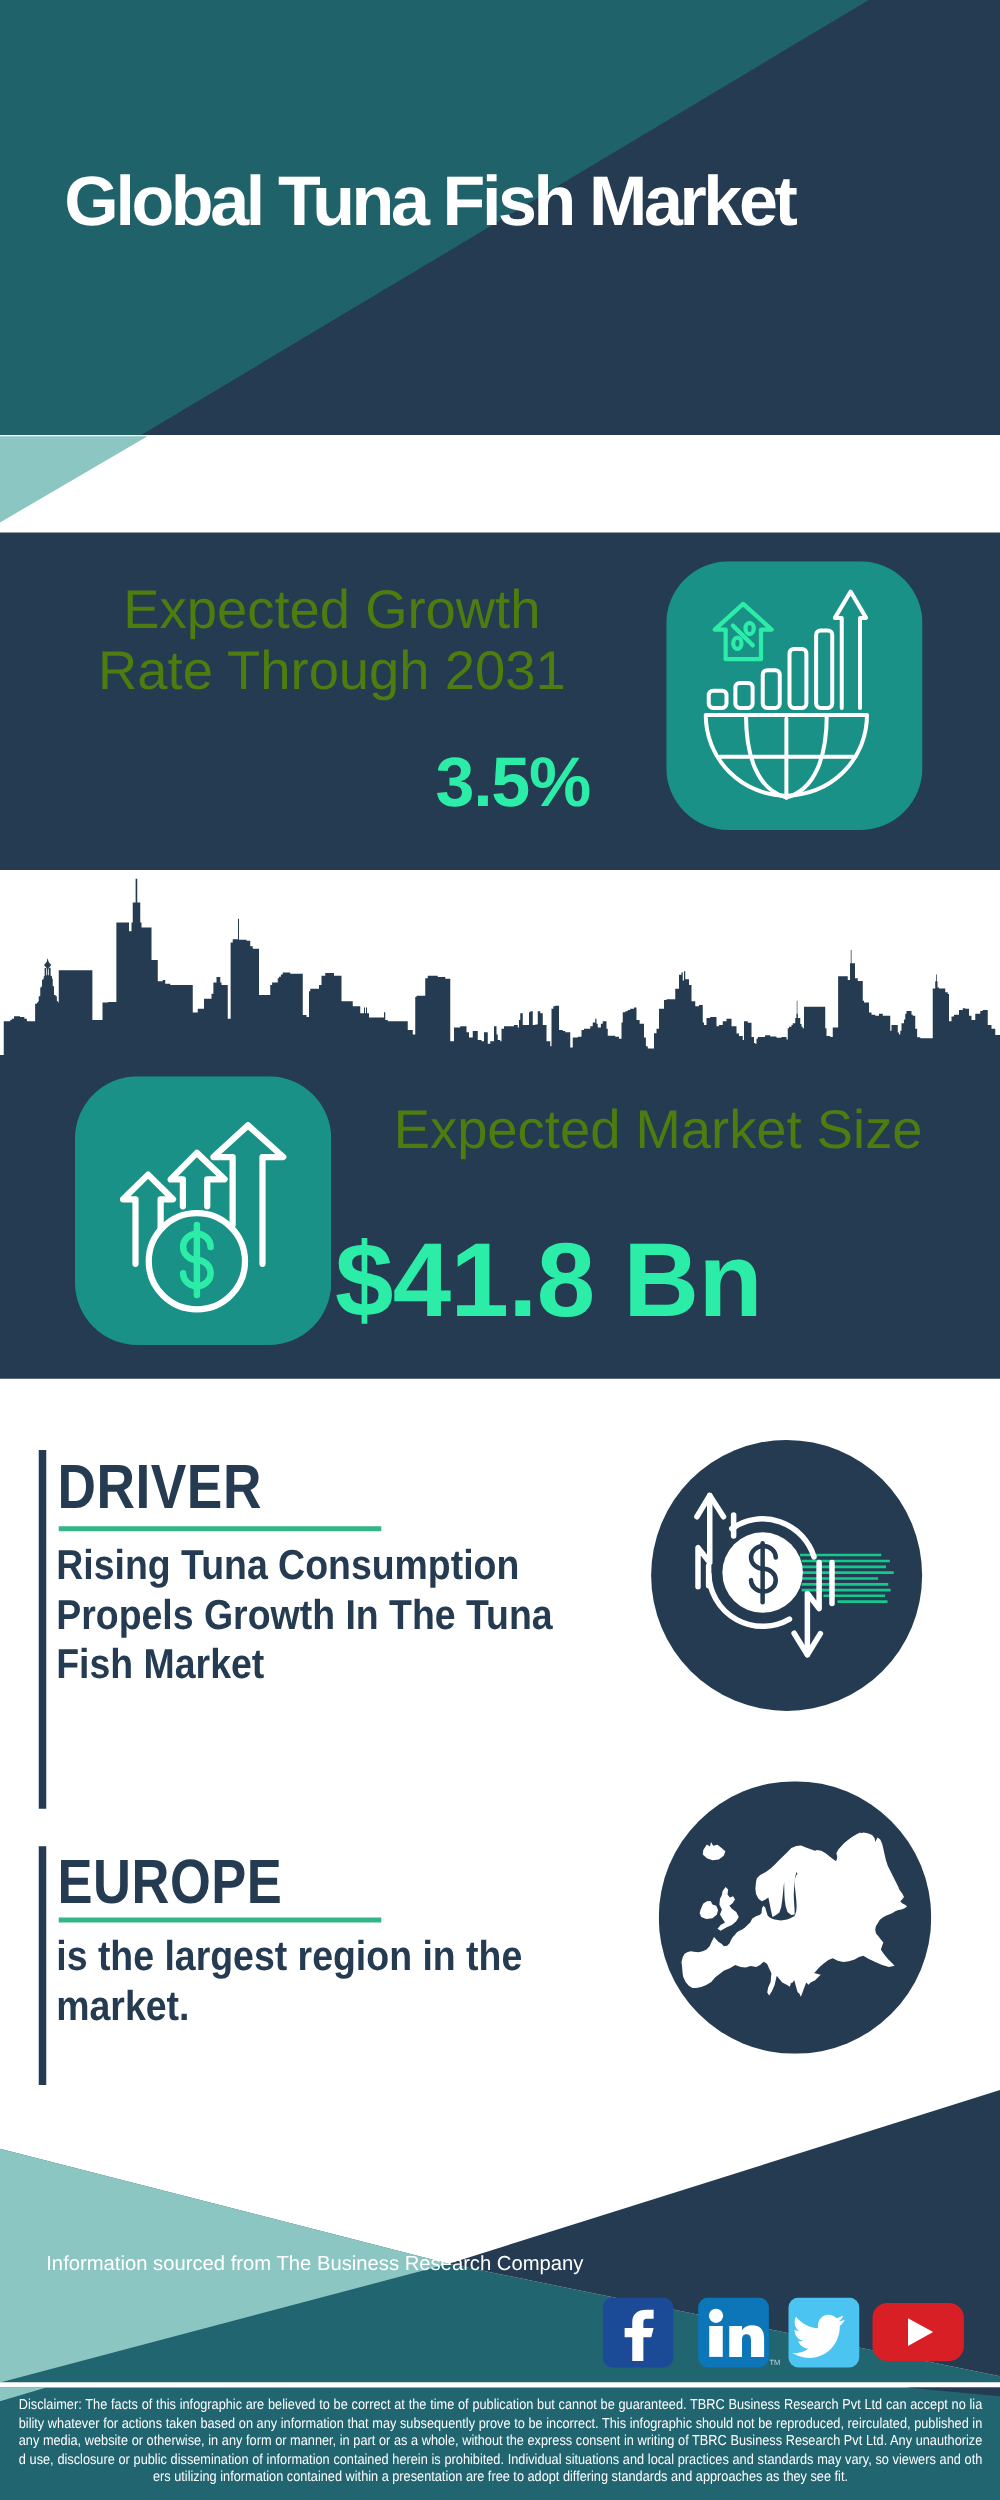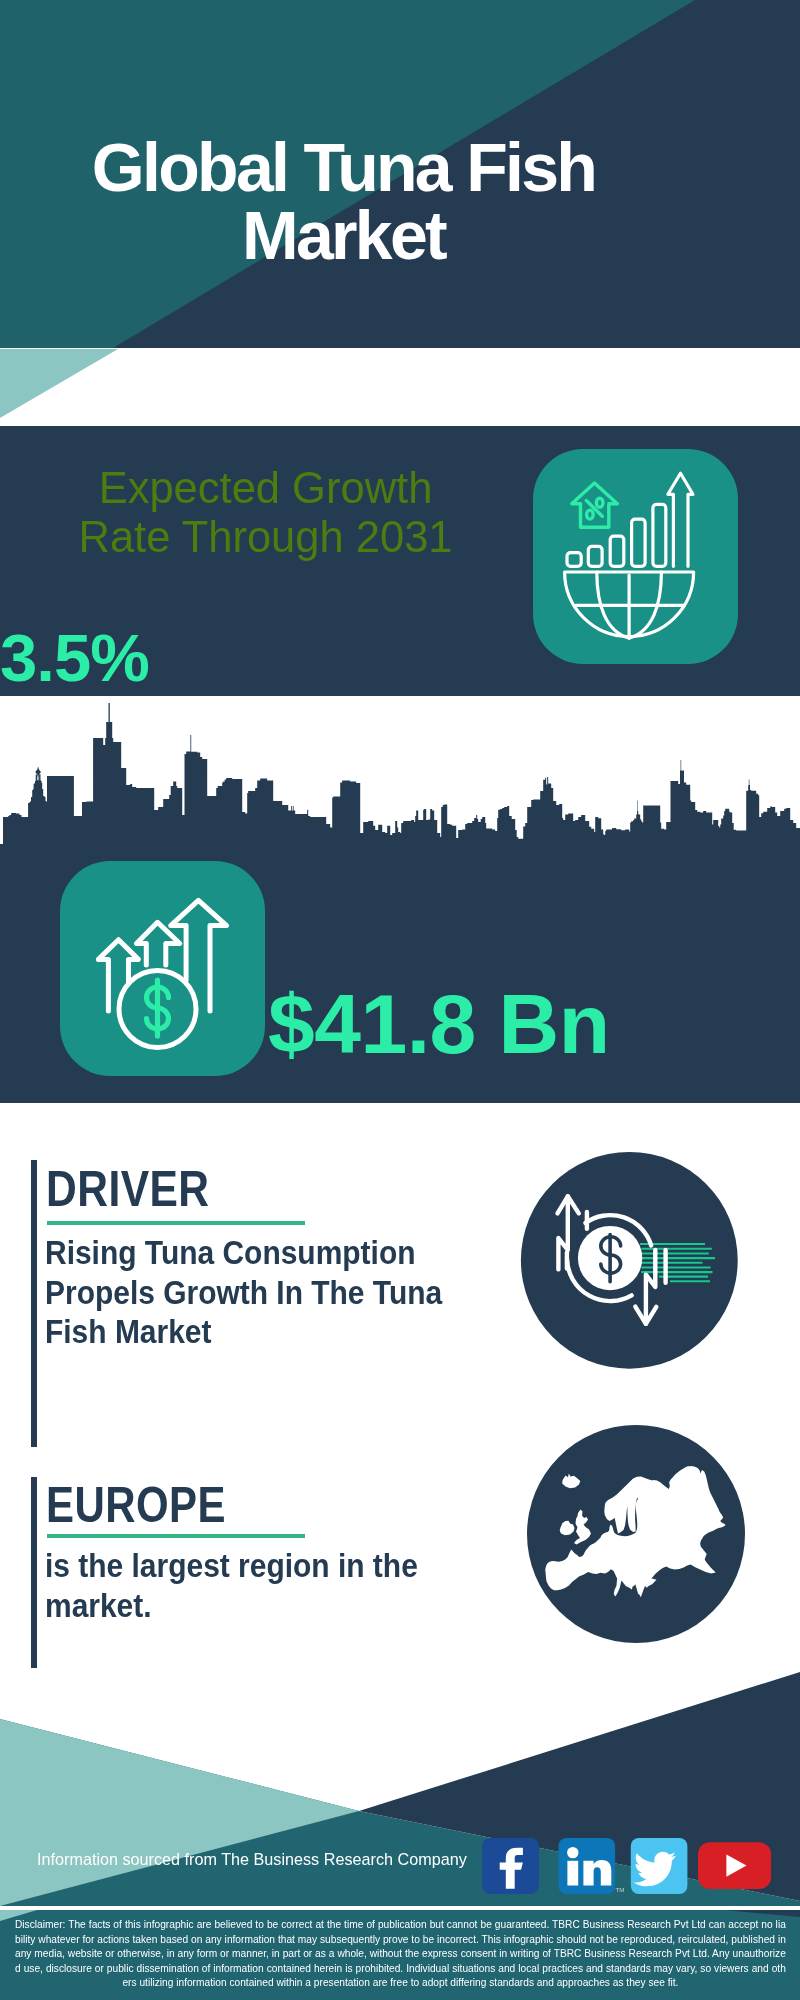--- a/index.html
+++ b/index.html
@@ -1,21 +1,21 @@
 <!DOCTYPE html>
 <html><head>
 <meta charset="utf-8">
 <style>
   html,body{margin:0;padding:0;background:#fff;}
   body{width:800px;height:2000px;font-family:"Liberation Sans",sans-serif;overflow:hidden;}
   .page{position:relative;width:800px;height:2000px;background:#fff;}
   .abs{position:absolute;}
   svg{display:block;}
   .bg{left:0;top:0;}
-  #title{left:0;top:0;width:687px;text-align:center;color:#ffffff;font-size:68px;font-weight:bold;letter-spacing:-2.7px;line-height:1;}
+  #title{left:0;top:0;width:687px;text-align:center;color:#ffffff;font-size:56px;font-weight:bold;letter-spacing:-2.7px;line-height:1;}
   .stat-label{color:#4d7c0f;font-weight:400;}
   .stat-value{color:#2beda8;font-weight:bold;}
   .sec-head{color:#243b52;font-weight:bold;letter-spacing:0.5px;}
   .sec-body{color:#243b52;font-weight:bold;}
   .fline{color:#ffffff;}
   #disclaimer{color:#ffffff;text-align:justify;text-align-last:center;word-break:break-all;}
 </style>
 </head>
 <body>
 
@@ -39,21 +39,21 @@
   <polygon points="725,1910 800,1910 800,1917" fill="#243b52"></polygon>
   <polygon points="0,1910 37,1910 0,1921" fill="#8cc6c3"></polygon>
 </svg>
 
 <div class="abs" id="title" style="top:133px">Global Tuna Fish Market</div>
 
 <div class="abs stat-label" style="left:0;top:463.5px;width:531px;text-align:center;font-size:43.5px;line-height:49.7px;">
   <div>Expected Growth</div>
   <div>Rate Through 2031</div>
 </div>
-<div class="abs stat-value" style="left:0;top:580px;width:472px;text-align:left;font-size:67px;line-height:92px;letter-spacing:-1px;margin-top:32px;">3.5%</div>
+<div class="abs stat-value" style="left:0;top:580px;width:472px;text-align:right;font-size:56px;line-height:92px;letter-spacing:-1px;">3.5%</div>
 
 <svg class="abs" style="left:533px;top:449px" width="205" height="215" viewBox="0 0 205 215">
   <rect x="0" y="0" width="205" height="215" rx="50" ry="50" fill="#1a9186"></rect>
   <g fill="none" stroke="#ffffff" stroke-width="3.2" stroke-linecap="round" stroke-linejoin="round">
     <rect x="34" y="103.6" width="14.2" height="13.7" rx="3.5"></rect>
     <rect x="55.3" y="97.4" width="13.8" height="19.9" rx="3.5"></rect>
     <rect x="77.2" y="87.1" width="13.6" height="30.2" rx="3.5"></rect>
     <rect x="98.6" y="70.2" width="13.5" height="47.1" rx="3.5"></rect>
     <rect x="119.9" y="55.3" width="12.9" height="62" rx="3.5"></rect>
     <path d="M140.4 117.3 V45.3 H134.9 L147.5 24.3 L159.9 45.3 H155 V117.3"></path>
@@ -78,20 +78,21 @@
     <path d="M86.3 104 V82.5 H76.5 L97.5 61.3 L119.7 82.5 H105.8 V104"></path>
     <path d="M126.1 119 V64.6 H110.7 L138.4 39.3 L166.6 64.6 H150 V150"></path>
     <circle cx="97.5" cy="148" r="38.5"></circle>
   </g>
   <g fill="none" stroke="#2beda8" stroke-width="5.2" stroke-linecap="round" stroke-linejoin="round">
     <path d="M97.5 119 V175"></path>
     <path d="M108.5 136.5 A11 10.5 0 0 0 86.5 136.5 A11 10.5 0 0 0 97.5 147 A11 10.5 0 0 1 108.5 157.5 A11 10.5 0 0 1 86.5 157.5"></path>
   </g>
 </svg>
 <div class="abs stat-label" style="left:259px;top:880px;width:535px;text-align:center;font-size:43.5px;line-height:49.7px;">
+  <div>Expected Market Size</div>
 </div>
 <div class="abs stat-value" style="left:268px;top:978px;width:531px;text-align:left;font-size:84px;line-height:92px;letter-spacing:-0.5px;">$41.8 Bn</div>
 
 <div class="abs" style="left:31px;top:1160px;width:6px;height:287px;background:#243b52;"></div>
 <div class="abs sec-head" style="left:46px;top:1163.5px;font-size:50px;line-height:50px;transform:scaleX(0.852);transform-origin:0 0;">DRIVER</div>
 <div class="abs" style="left:47px;top:1221px;width:258px;height:4px;background:#33b585;"></div>
 <div class="abs sec-body" style="left:45px;top:1233px;width:470px;font-size:33.4px;line-height:39.6px;transform:scaleX(0.897);transform-origin:0 0;">Rising Tuna Consumption Propels Growth In The Tuna Fish Market</div>
 
 <svg class="abs" style="left:520px;top:1151px" width="219" height="219" viewBox="0 0 219 219">
   <circle cx="109.3" cy="109.3" r="108.4" fill="#243b52"></circle>
@@ -133,21 +134,21 @@
   <circle cx="109" cy="109" r="109" fill="#243b52"></circle>
   <g>
     <path d="M73.2 113.0L74.7 110.0L76.7 108.5L78.7 107.5L80.7 107.0L82.2 105.5L82.6 101.5L83.7 99.5L85.2 101.0L86.2 104.5L87.2 107.5L88.8 109.0L90.7 110.0L92.7 110.5L95.2 111.0L97.7 111.3L100.2 111.0L102.7 110.5L105.2 109.5L107.2 108.5L108.8 107.5L110.0 104.0L110.3 100.0L110.1 96.0L109.7 92.0L109.3 88.0L108.8 84.0L108.5 80.0L109.6 76.0L111.5 73.0L113.5 70.0L115.5 66.5L117.5 62.5L120.0 59.0L123.0 56.5L126.5 55.0L130.0 55.5L133.5 57.5L136.5 60.0L139.0 62.0L141.9 64.0L143.2 62.0L143.7 58.5L144.7 55.0L146.2 52.0L148.2 49.5L150.7 47.5L153.2 45.5L156.2 44.0L159.2 42.5L163.7 40.9L167.2 41.5L170.7 43.0L172.7 45.5L173.2 48.5L175.0 45.0L177.2 46.5L178.7 50.0L179.7 54.0L180.7 58.5L181.7 63.0L183.2 67.5L185.2 71.5L187.2 75.5L189.2 79.5L191.2 83.5L192.7 87.0L194.9 89.9L196.2 92.5L194.7 94.5L193.2 96.0L194.7 97.5L196.7 98.5L198.7 100.0L196.7 101.5L194.2 102.5L191.7 103.0L189.2 104.0L186.7 105.5L184.2 106.5L181.7 107.5L179.2 109.0L176.7 111.0L175.2 113.5L173.7 116.0L173.2 118.5L173.7 121.5L175.7 124.0L177.7 126.5L179.7 129.0L178.7 131.5L177.7 134.5L179.2 137.0L181.2 139.5L183.7 142.5L186.2 145.0L188.7 147.5L184.2 148.5L178.7 147.0L173.2 144.5L167.7 142.0L163.7 139.5L160.2 140.5L156.7 142.5L152.2 144.0L147.7 144.5L143.2 143.5L139.2 141.5L135.7 143.0L132.2 145.5L128.7 148.5L125.7 152.0L122.8 155.0L120.2 152.5L117.7 151.5L129.5 154.8L125.1 159.2L121.5 161.0L119.8 162.7L118.0 161.0L116.3 165.3L115.0 169.0L113.7 172.3L112.3 169.5L111.1 168.8L110.0 165.0L108.4 159.2L106.5 161.5L105.8 160.9L104.9 164.4L102.3 162.7L98.8 160.9L94.4 155.6L92.7 163.0L90.5 168.0L88.3 171.4L86.8 169.0L87.5 165.0L89.5 160.5L90.1 153.5L86.6 146.0L83.9 144.3L81.0 147.0L78.0 148.5L75.0 148.0L73.4 147.8L69.5 149.0L65.5 148.6L61.2 146.9L56.8 149.5L52.0 151.5L48.9 153.9L45.0 157.0L42.0 160.5L38.0 163.0L34.0 164.5L30.0 165.3L27.0 165.3L24.0 163.5L21.5 160.5L19.6 156.5L19.1 153.9L18.7 149.0L18.2 144.5L19.2 140.5L20.7 138.0L23.2 136.5L25.7 136.0L28.2 136.3L31.7 136.7L35.2 136.0L38.2 134.5L40.7 132.0L42.2 128.5L44.2 124.5L47.9 128.6L50.2 130.0L52.2 132.0L54.7 131.5L56.7 129.5L57.8 127.0L59.0 125.0L60.8 123.0L62.4 121.0L64.5 119.5L66.8 118.5L69.0 117.0L71.0 115.0Z" fill="#ffffff"></path>
     <path d="M77.8 80.5L78.5 77.5L81.1 75.0L85.7 72.5L89.7 69.5L92.9 66.5L96.2 63.2L99.5 59.9L102.8 56.7L106.1 53.4L110.0 51.8L113.9 51.4L117.2 52.7L120.5 54.0L124.4 55.3L128.4 56.7L132.3 58.6L135.6 60.6L136.2 62.6L133.6 64.5L129.7 65.8L127.1 65.2L125.1 65.8L127.7 68.5L131.0 69.8L133.6 71.1L136.2 71.7L138.9 69.8L140.8 67.2L142.1 63.9L142.8 60.6L142.1 57.3L144.1 54.0L146.7 51.4L149.4 48.8L152.0 46.8L155.3 44.2L158.6 42.2L161.2 40.9L168.0 46.0L170.0 54.0L168.0 64.0L161.0 72.0L150.0 78.0L138.0 81.0L127.0 81.0L118.0 79.0L112.5 76.0L110.2 72.5L109.2 76.0L108.6 81.0L108.2 86.0L108.0 91.0L108.2 96.0L108.6 101.5L108.7 106.5L106.0 107.0L103.0 104.5L101.5 100.0L100.8 95.0L100.5 90.0L100.4 85.0L100.3 80.5L99.8 85.0L99.3 90.0L98.8 95.0L98.0 100.5L96.5 105.0L93.5 107.2L91.0 108.5L89.7 103.0L88.5 97.0L87.7 93.0L85.0 94.7L82.4 96.0L79.8 94.0L77.8 90.1L77.3 86.0Z" fill="#ffffff"></path>
     <path d="M35.6 55.0 L38.5 50.5 L41.0 52.2 L41.8 48.5 L43.5 51.5 L47.0 50.8 L50.5 53.5 L53.3 56.0 L52.0 59.5 L48.0 62.5 L43.0 63.2 L38.5 61.5 L35.2 58.5 Z" fill="#ffffff"></path>
     <path d="M33.5 102.5 L35.5 98.0 L38.5 96.0 L41.5 95.8 L43.0 98.5 L46.0 99.5 L47.5 103.0 L46.5 106.5 L43.0 109.5 L38.0 110.2 L34.0 108.5 L32.7 105.5 Z" fill="#ffffff"></path>
     <path d="M51.0 88.0 L53.5 84.6 L55.5 86.5 L55.0 90.5 L57.0 93.0 L59.5 92.0 L61.0 94.5 L59.0 97.5 L56.5 99.5 L58.5 102.0 L62.0 104.5 L64.0 108.5 L62.0 112.0 L58.5 115.0 L54.0 117.0 L49.5 119.5 L47.0 118.0 L49.5 115.0 L53.0 113.0 L51.0 110.0 L49.0 106.5 L50.5 102.5 L48.5 98.5 L49.0 94.0 L50.5 91.0 Z" fill="#ffffff"></path>
   </g>
 </svg>
 
-<div class="abs fline" style="left:37px;top:1848px;font-size:16.2px;line-height:23px;">
+<div class="abs fline" style="left:37px;top:1800px;font-size:16.2px;line-height:23px;">
   <div>Information sourced from The Business Research Company</div>
 </div>
 
 <svg class="abs" style="left:482px;top:1838px" width="292" height="58" viewBox="0 0 292 58">
   <g>
     <rect x="0.2" y="0" width="56.6" height="56" rx="8" fill="#1b4a97"></rect>
     <path d="M39.0 31.8 H32.7 V50.7 H23.8 V31.8 H17.7 V24.4 H23.8 V19.5 C23.8 13.3 28.0 9.7 35.2 9.7 H40.9 V17.0 H35.5 C33.4 17.0 32.7 18.0 32.7 19.9 V24.4 H40.9 Z" fill="#ffffff"></path>
   </g>
   <g>
     <rect x="76.5" y="0" width="56.6" height="56" rx="8" fill="#0c76b8"></rect>

